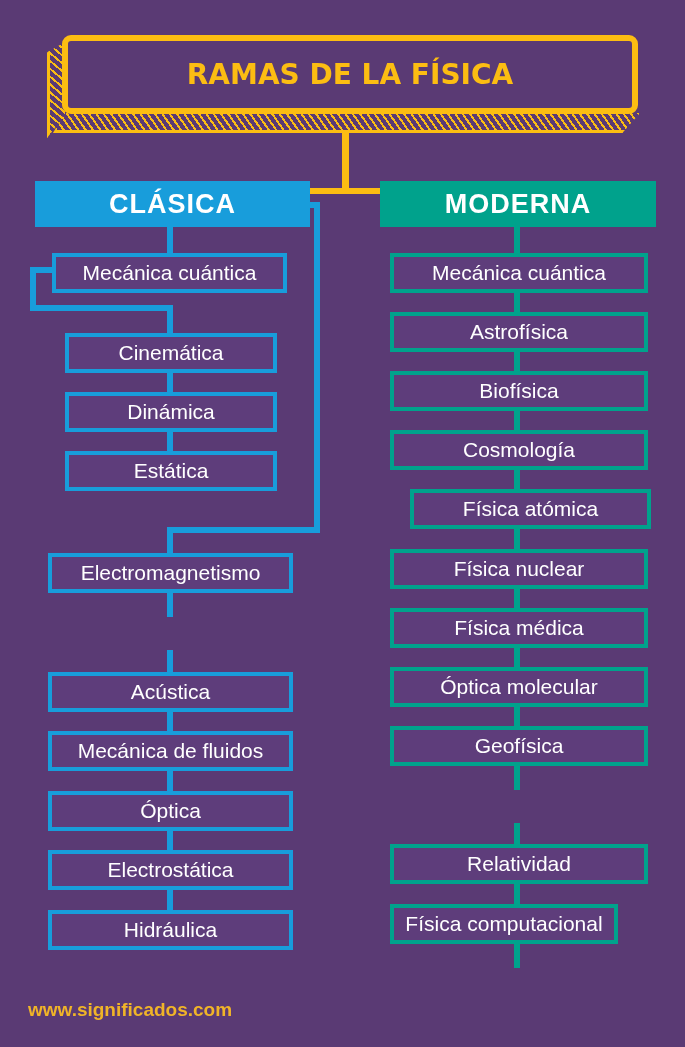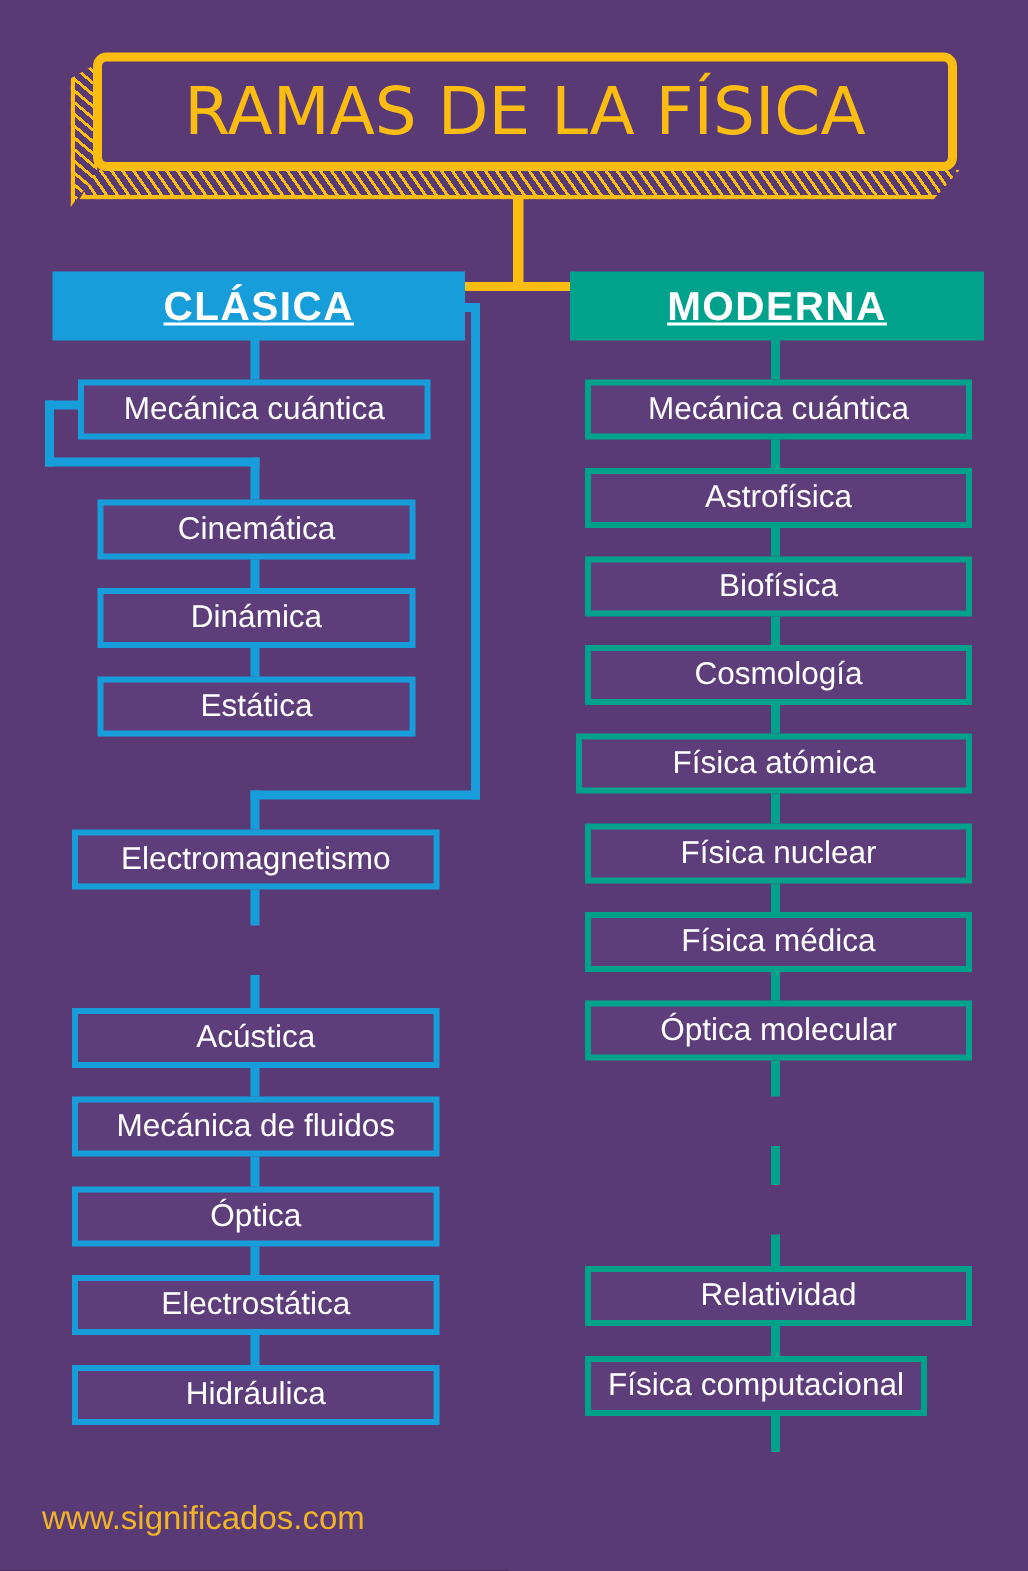--- a/index.html
+++ b/index.html
@@ -17,64 +17,64 @@
     background:var(--background);
     font-family:"Liberation Sans",sans-serif;
   }
   
   .title-box{
     position:absolute;left:62px;top:35px;width:576px;height:79px;
     box-sizing:border-box;border:6px solid var(--yellow);border-radius:9px;
     display:flex;align-items:center;justify-content:center;
   }
   .title-box span{
-    font-family:"DejaVu Sans",sans-serif;font-weight:normal;
-    font-size:44px;color:var(--yellow);white-space:nowrap;letter-spacing:0;
+    font-family:"DejaVu Sans",sans-serif;font-weight:bold;
+    font-size:28px;color:var(--yellow);white-space:nowrap;letter-spacing:0;
   }
   .hatch{position:absolute;pointer-events:none;}
   .hatch-left{
     left:47px;top:42px;width:18px;height:96px;
     background:
       linear-gradient(to right,var(--yellow) 0 3px,transparent 3px),
       repeating-linear-gradient(40deg,var(--yellow) 0 2px,transparent 2px 6px);
     clip-path:polygon(100% 0,100% 76%,0 100%,0 11%);
   }
   .hatch-bottom{
     left:50px;top:113px;width:590px;height:20px;
     background:
       linear-gradient(to top,var(--yellow) 0 3px,transparent 3px),
       repeating-linear-gradient(55deg,var(--yellow) 0 2px,transparent 2px 6px);
     clip-path:polygon(2.5% 0,100% 0,97% 100%,0.5% 100%);
   }
   
   .header{
     position:absolute;top:181px;height:46px;
     display:flex;align-items:center;justify-content:center;
-    color:var(--text-white);font-weight:bold;font-size:27px;letter-spacing:1px;text-decoration:underline;
+    color:var(--text-white);font-weight:bold;font-size:27px;letter-spacing:1px;
   }
   .header-classic{left:35px;width:275px;background:var(--classic-blue);}
   .header-modern{left:380px;width:276px;background:var(--modern-teal);}
   
   .box{
     position:absolute;height:40px;box-sizing:border-box;
     background:var(--box-fill);
     display:flex;align-items:center;justify-content:center;
     color:var(--text-white);font-size:21px;white-space:nowrap;
   }
   .bb{border:4px solid var(--classic-blue);}
   .tb{border:4px solid var(--modern-teal);}
   
   .ln{position:absolute;width:6px;display:block;}
   .yl{background:var(--yellow);}
   .bl{background:var(--classic-blue);}
   .tl{background:var(--modern-teal);}
   
   .footer{
     position:absolute;left:28px;top:999px;
-    font-size:22px;font-weight:normal;color:var(--footer-yellow);
+    font-size:19px;font-weight:bold;color:var(--footer-yellow);
     text-decoration:none;
   }
 </style>
 </head>
 <body>
 
 <div class="canvas">
 
   <div class="hatch hatch-left"></div>
   <div class="hatch hatch-bottom"></div>
@@ -137,22 +137,23 @@
   <i class="ln tl" style="left:514px;top:705px;height:26px"></i>
   <i class="ln tl" style="left:514px;top:764px;height:26px"></i>
   <i class="ln tl" style="left:514px;top:823px;height:26px"></i>
   <i class="ln tl" style="left:514px;top:882px;height:26px"></i>
   <i class="ln tl" style="left:514px;top:942px;height:26px"></i>
 
   <div class="box tb" style="left:390px;top:253px;width:258px">Mecánica cuántica</div>
   <div class="box tb" style="left:390px;top:312px;width:258px">Astrofísica</div>
   <div class="box tb" style="left:390px;top:371px;width:258px">Biofísica</div>
   <div class="box tb" style="left:390px;top:430px;width:258px">Cosmología</div>
-  <div class="box tb" style="left:384px;top:489px;width:264px">Física atómica</div>
+  <div class="box tb" style="left:410px;top:489px;width:241px">Física atómica</div>
   <div class="box tb" style="left:390px;top:549px;width:258px">Física nuclear</div>
   <div class="box tb" style="left:390px;top:608px;width:258px">Física médica</div>
   <div class="box tb" style="left:390px;top:667px;width:258px">Óptica molecular</div>
+  <div class="box tb" style="left:390px;top:726px;width:258px">Geofísica</div>
   <div class="box tb" style="left:390px;top:844px;width:258px">Relatividad</div>
   <div class="box tb" style="left:390px;top:904px;width:228px">Física computacional</div>
 
   <a class="footer" href="#">www.significados.com</a>
 
 </div>
 
 </body></html>

